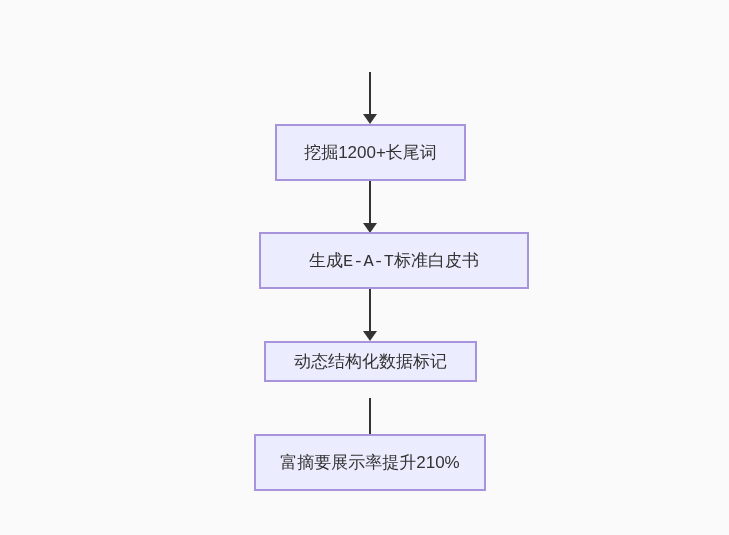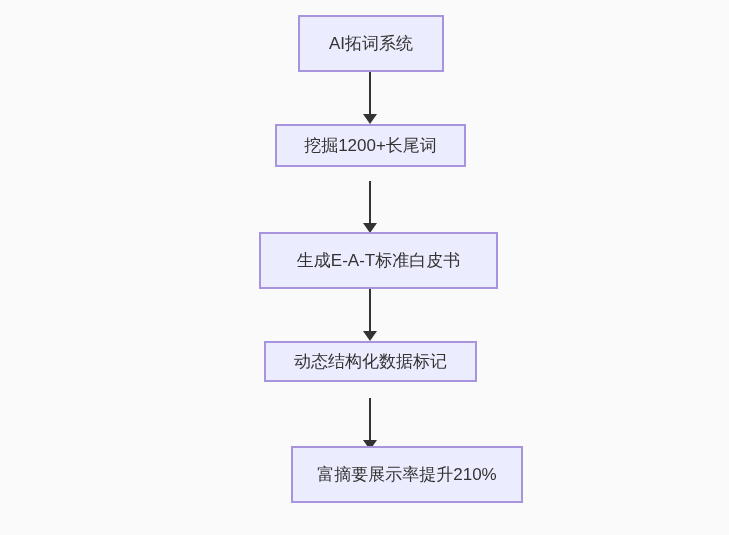--- a/index.html
+++ b/index.html
@@ -30,24 +30,24 @@
     border: 2px solid var(--node-border);
     color: var(--text);
     font-size: 17px;
     display: flex;
     align-items: center;
     justify-content: center;
     text-align: center;
     white-space: nowrap;
   }
   #n0 { left: 298px; top: 15px;  width: 146px; height: 57px; }
-  #n1 { left: 275px; top: 124px; width: 191px; height: 43px; }
-  #n2 { left: 259px; top: 232px; width: 239px; height: 57px; }
+  #n1 { left: 275px; top: 124px; width: 191px; height: 57px; }
+  #n2 { left: 259px; top: 232px; width: 270px; height: 57px; font-family: Liberation Mono, monospace; }
   #n3 { left: 264px; top: 341px; width: 213px; height: 41px; }
-  #n4 { left: 254px; top: 446px; width: 232px; height: 57px; margin-left: 37px; }
+  #n4 { left: 254px; top: 434px; width: 232px; height: 57px; }
 
   .edge-line {
     position: absolute;
     left: 369px;
     width: 2px;
     background: var(--arrow);
   }
   .edge-head {
     position: absolute;
     left: 363px;
@@ -60,21 +60,20 @@
   #e0-line { top: 72px;  height: 42px; }  #e0-head { top: 114px; }
   #e1-line { top: 181px; height: 42px; }  #e1-head { top: 223px; }
   #e2-line { top: 289px; height: 42px; }  #e2-head { top: 331px; }
   #e3-line { top: 398px; height: 42px; }  #e3-head { top: 440px; }
 </style>
 </head>
 <body>
 
 <div class="canvas">
 
-  <div class="node" id="n0">AI拓词系统</div>
 
   <div class="edge-line" id="e0-line"></div>
   <div class="edge-head" id="e0-head"></div>
 
   <div class="node" id="n1">挖掘1200+长尾词</div>
 
   <div class="edge-line" id="e1-line"></div>
   <div class="edge-head" id="e1-head"></div>
 
   <div class="node" id="n2">生成E-A-T标准白皮书</div>

